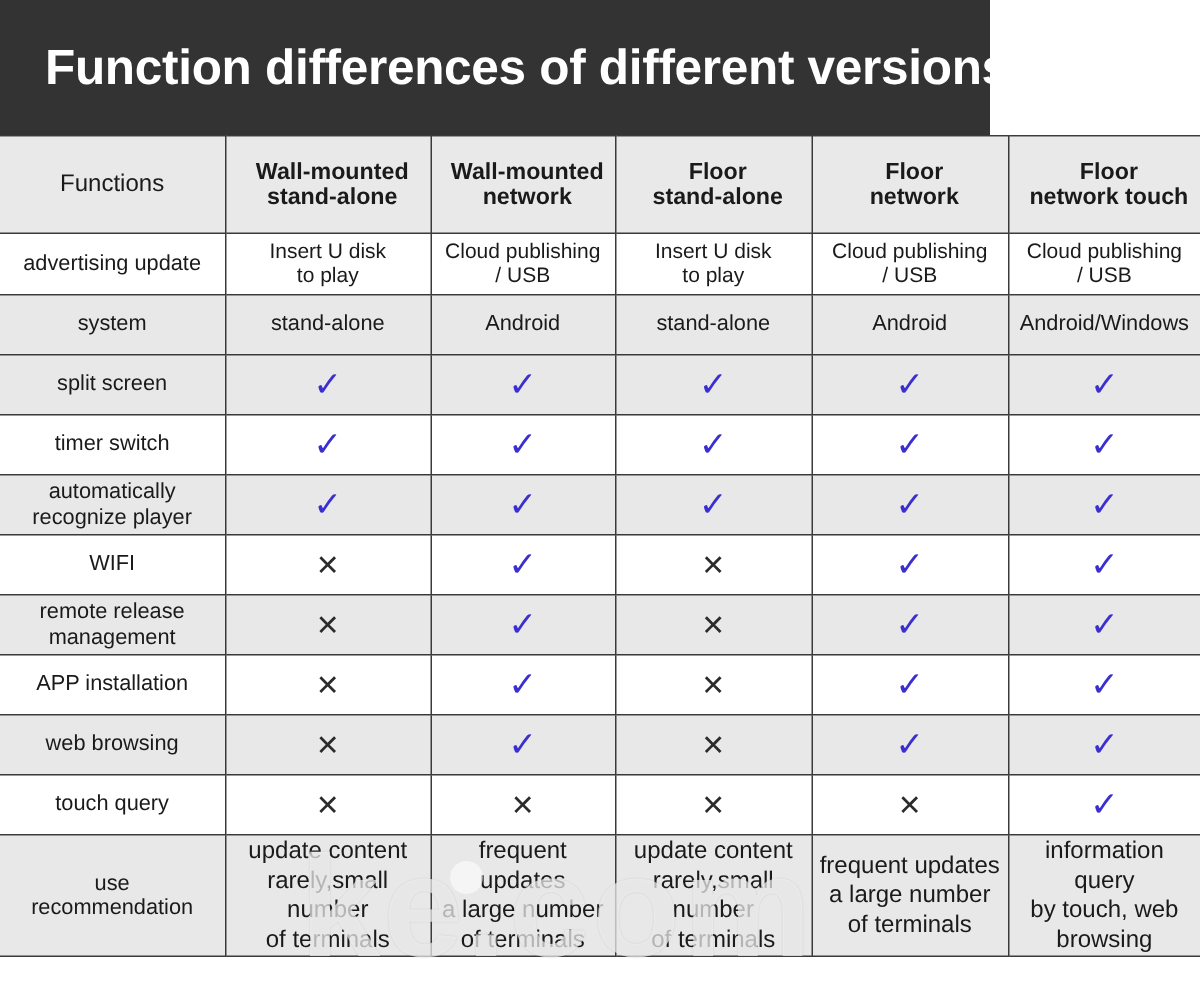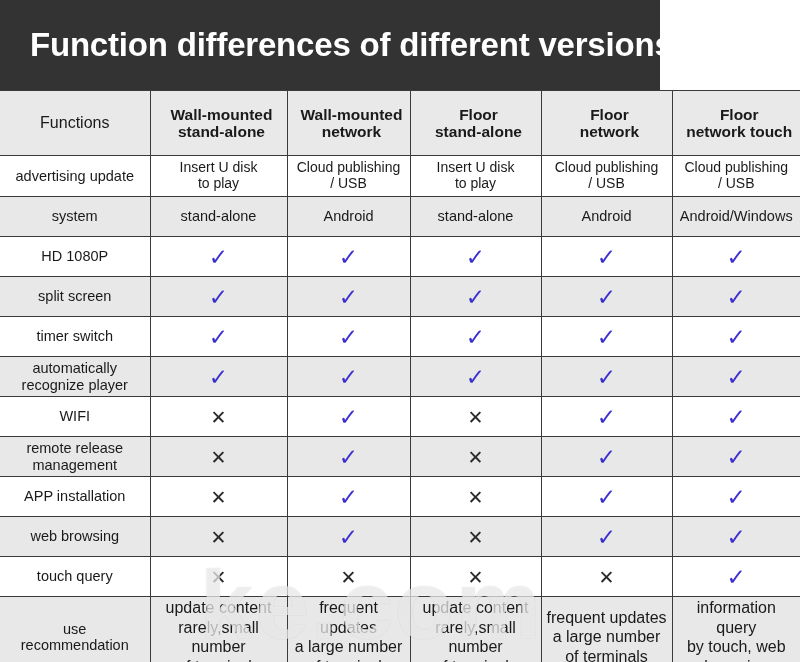--- a/index.html
+++ b/index.html
@@ -192,28 +192,20 @@
 
       <tr class="r alt">
         <td class="label">system</td>
         <td class="val">stand-alone</td>
         <td class="val">Android</td>
         <td class="val">stand-alone</td>
         <td class="val">Android</td>
         <td class="val">Android/Windows</td>
       </tr>
 
-      <tr class="r white">
-        <td class="label">HD 1080P</td>
-        <td><span class="mark-yes">✓</span></td>
-        <td><span class="mark-yes">✓</span></td>
-        <td><span class="mark-yes">✓</span></td>
-        <td><span class="mark-yes">✓</span></td>
-        <td><span class="mark-yes">✓</span></td>
-      </tr>
 
       <tr class="r alt">
         <td class="label">split screen</td>
         <td><span class="mark-yes">✓</span></td>
         <td><span class="mark-yes">✓</span></td>
         <td><span class="mark-yes">✓</span></td>
         <td><span class="mark-yes">✓</span></td>
         <td><span class="mark-yes">✓</span></td>
       </tr>
 

